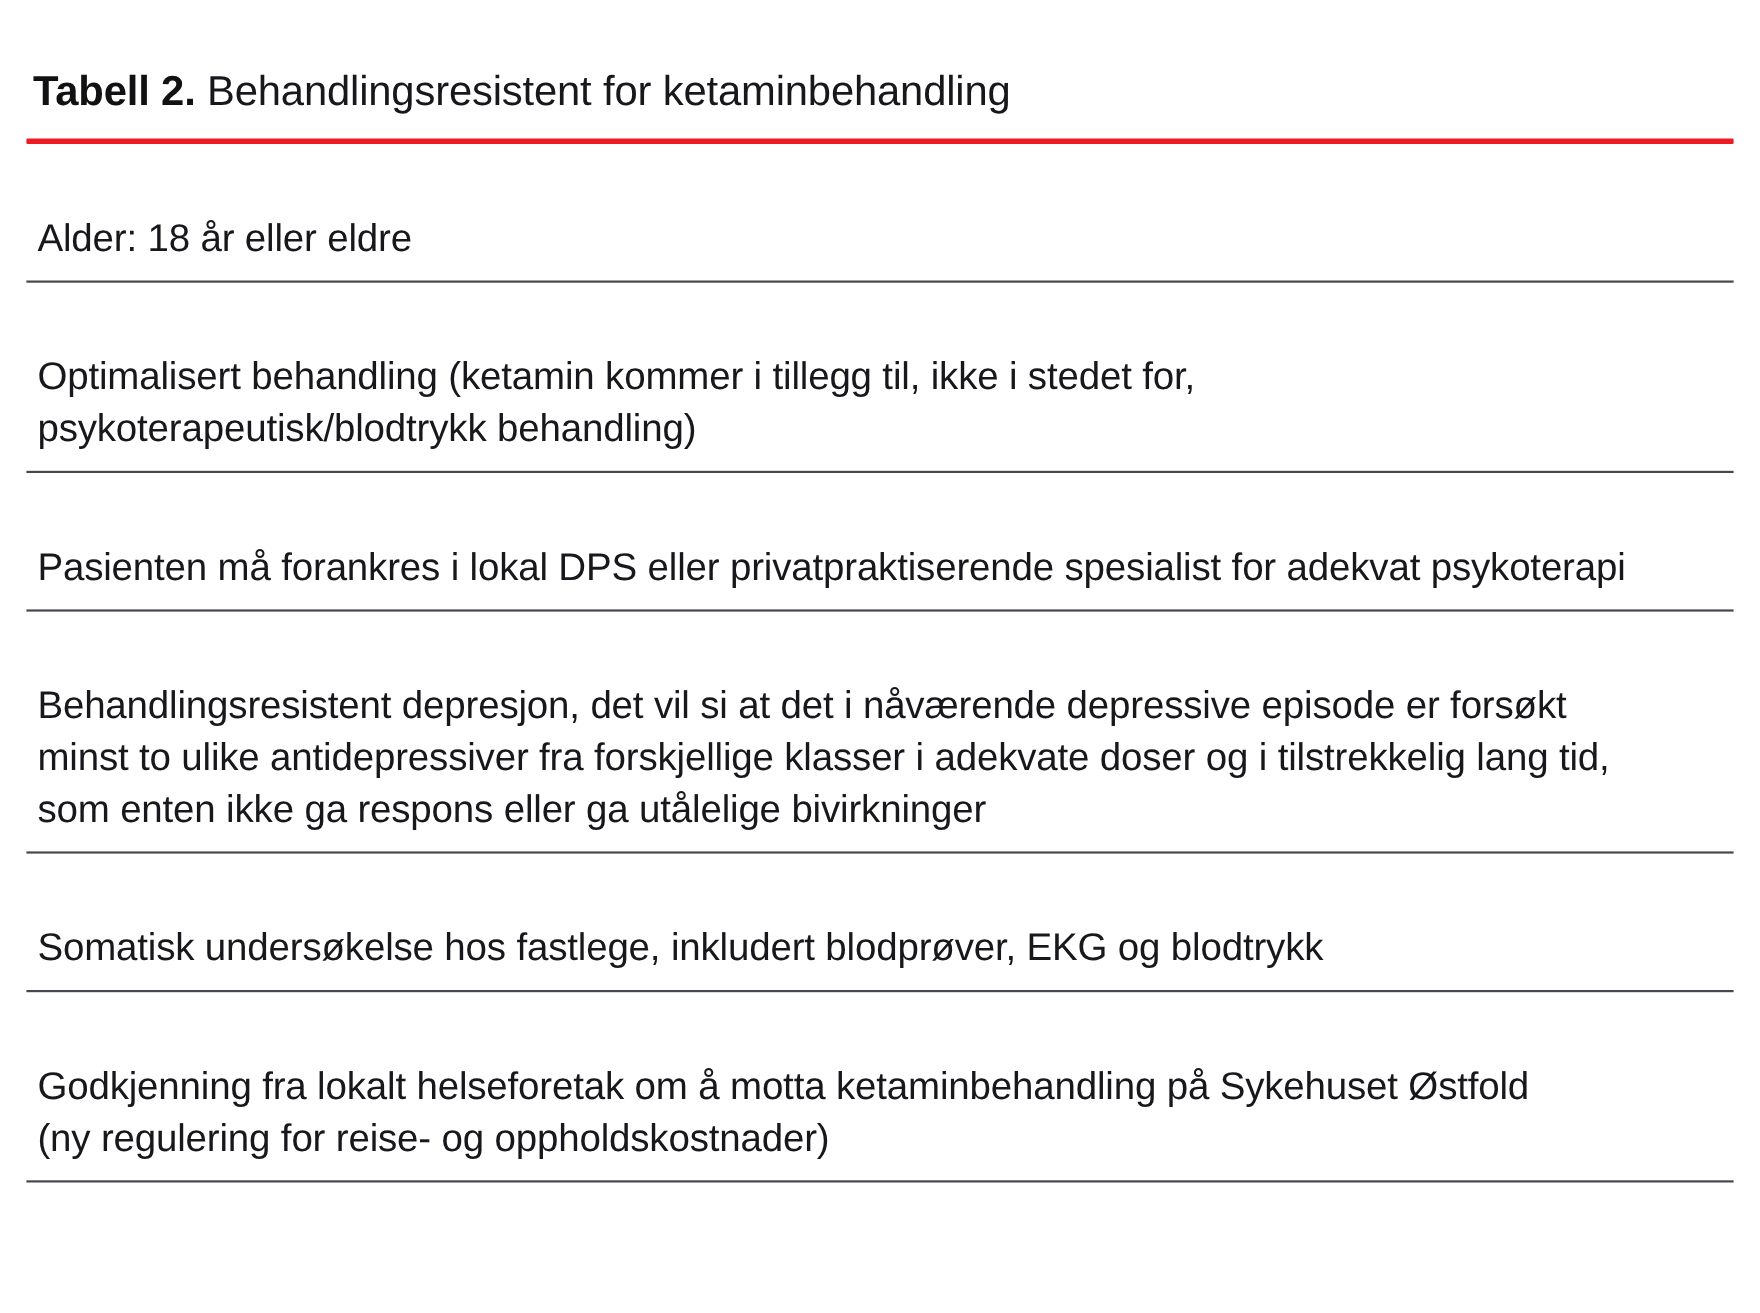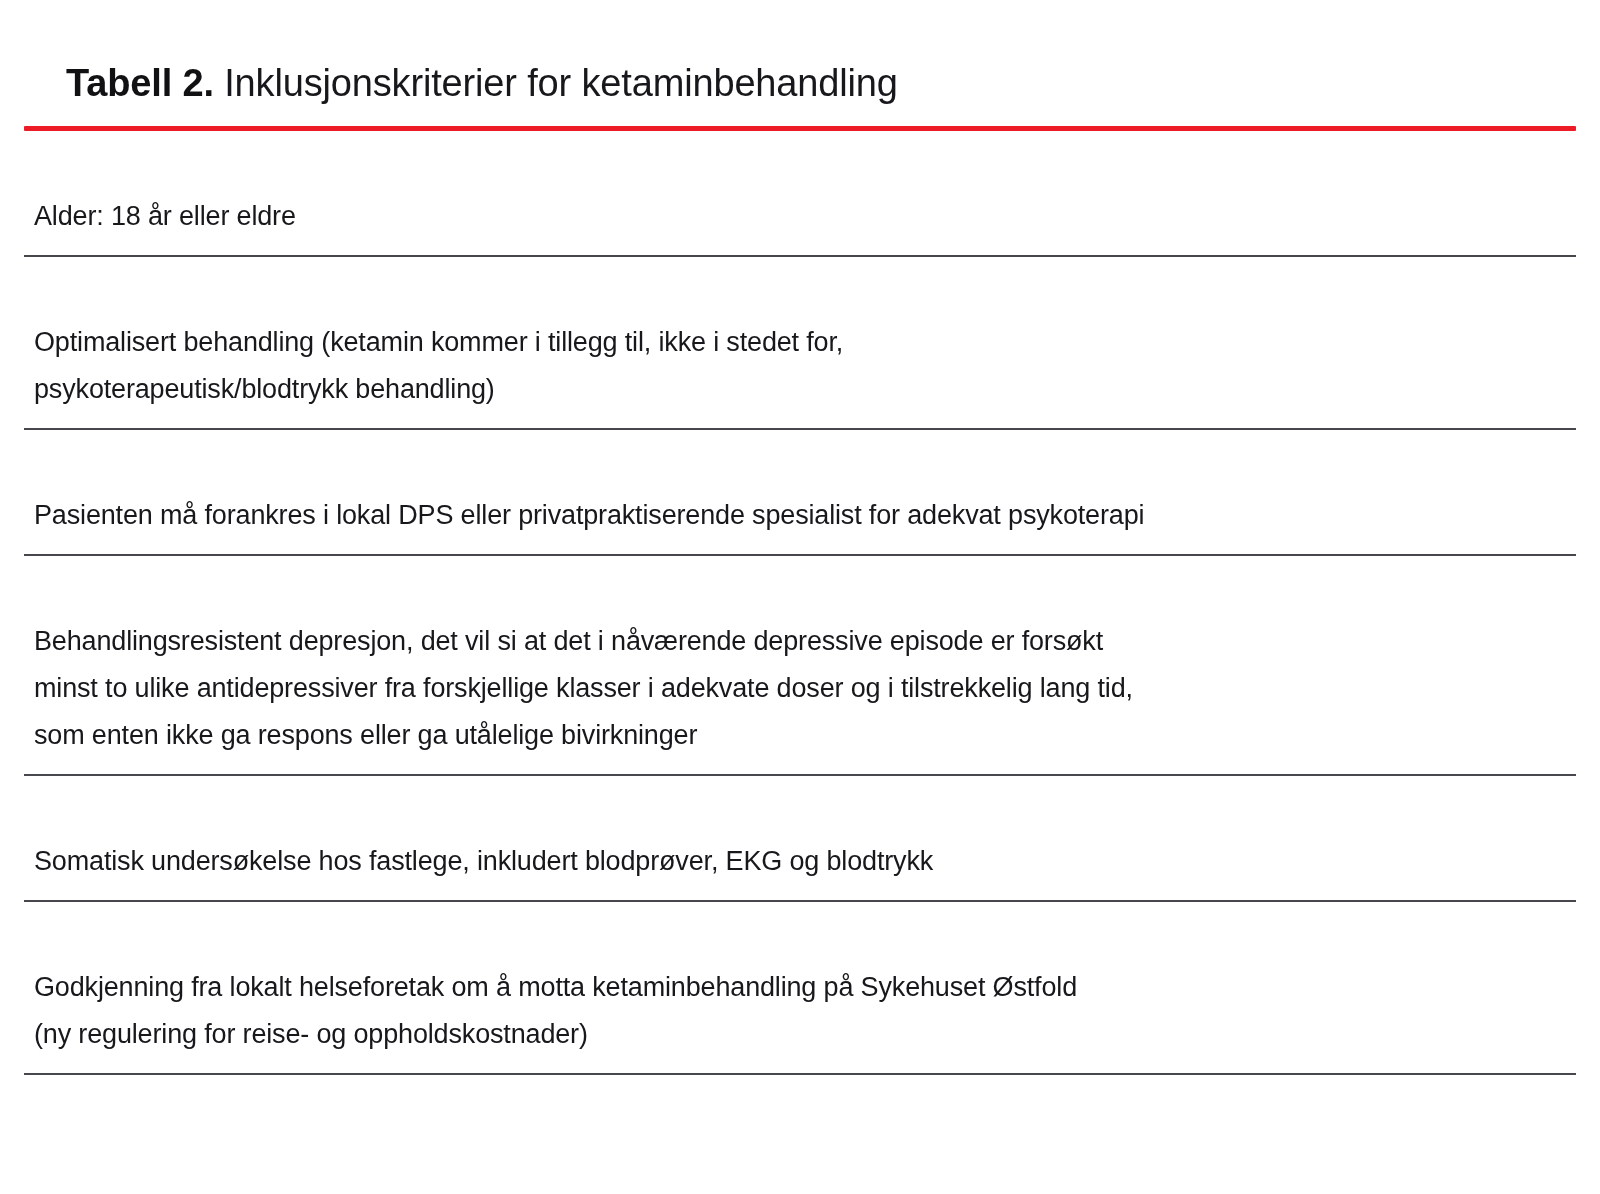--- a/index.html
+++ b/index.html
@@ -21,49 +21,48 @@
   }
   .table-title {
     padding: 14px 0 0 6px;
     font-size: 38px;
     line-height: 46px;
     white-space: pre-line;
   }
   .table-title .title-label {
     font-weight: 700;
     color: #111114;
-    margin-left: 36px;
   }
   .table-title .title-text {
     font-weight: 400;
   }
   .rule-red {
     height: 5px;
     border: none;
     margin: 20px 0 0 0;
     border-radius: 1px;
   }
   .criteria-table {
     width: 100%;
   }
   .criteria-row {
-    font-size: 27px;
+    font-size: 35px;
     line-height: 47px;
     padding: 15px 0 15px 10px;
     border-bottom: 2px solid #47484d;
     white-space: pre-line;
   }
 </style>
 </head>
 <body>
 
 <div class="page">
 
   <div class="table-title">
-    <span class="title-label">Tabell 2.</span><span class="title-text"> Inklusjonskriterier for ketaminbehandling</span>
+    <span class="title-label">Tabell 2.</span><span class="title-text"> Behandlingsresistent for ketaminbehandling</span>
   </div>
 
   <hr class="rule-red" style="background: rgb(236, 27, 37);">
 
   <div class="criteria-table">
 
     <div class="criteria-row">
       <span>Alder: 18 år eller eldre</span>
     </div>
 

